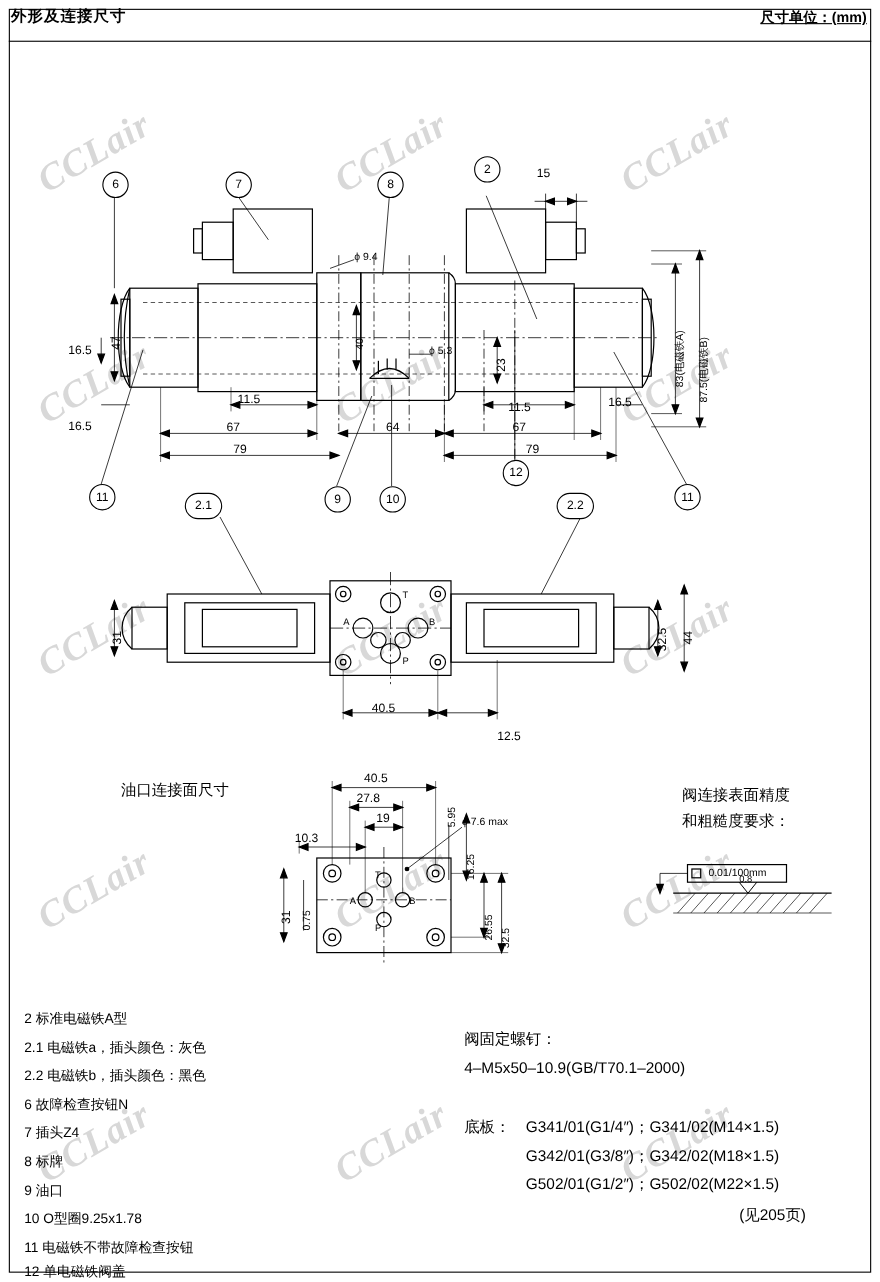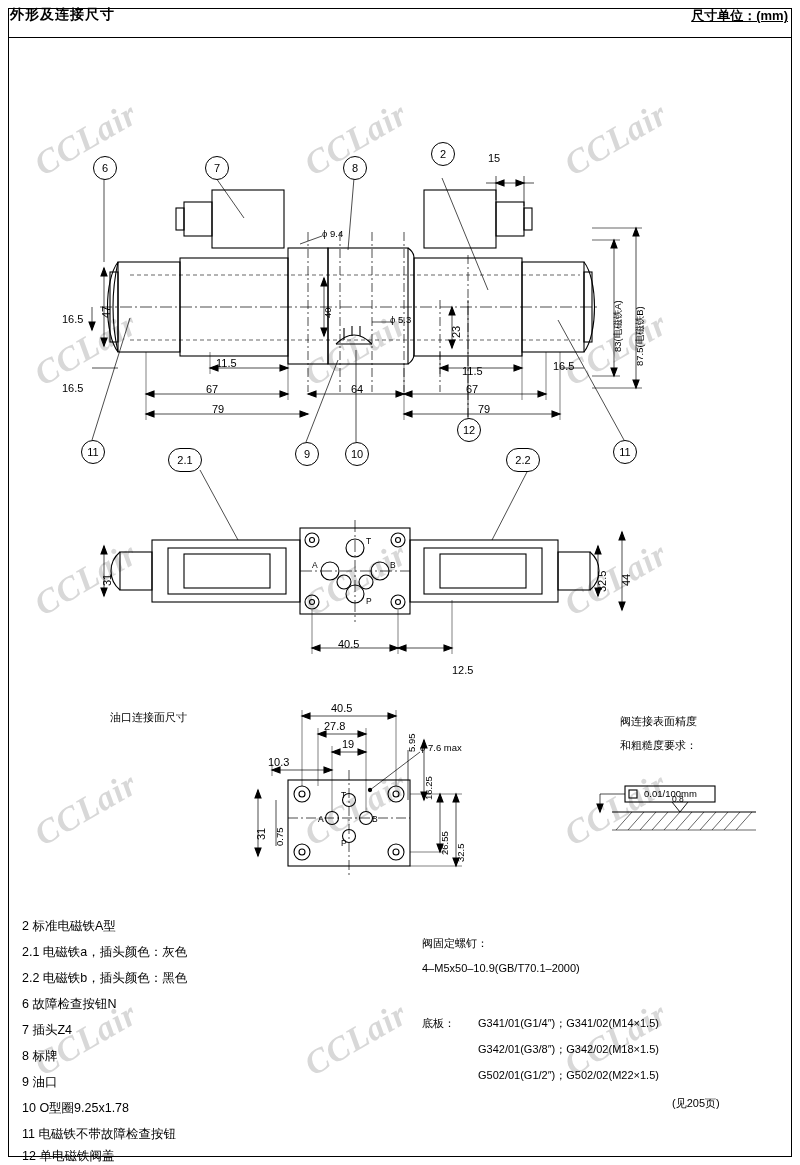--- a/index.html
+++ b/index.html
@@ -43,21 +43,21 @@
     white-space:nowrap;
     letter-spacing:1px;
   }
   svg.layer{position:absolute;left:0;top:0;width:800px;height:1165px;pointer-events:none;}
   .txt{position:absolute;font-size:11px;white-space:nowrap;}
   .txt.small{font-size:9.5px;}
   .txt.tiny{font-size:8.5px;}
   .vtxt{position:absolute;font-size:11px;white-space:nowrap;transform:rotate(-90deg);transform-origin:left top;}
   .vtxt.small{font-size:9.5px;}
   .legend{position:absolute;font-size:12.5px;white-space:nowrap;}
-  .note{position:absolute;font-size:11px;white-space:nowrap;}
+  .note{position:absolute;font-size:14px;white-space:nowrap;}
   .balloon{
     position:absolute;border:1.2px solid #000;border-radius:50%;
     display:flex;align-items:center;justify-content:center;
     font-size:11px;background:#fff;
   }
   .balloon.w{border-radius:14px;}
 </style>
 </head>
 <body>
 

